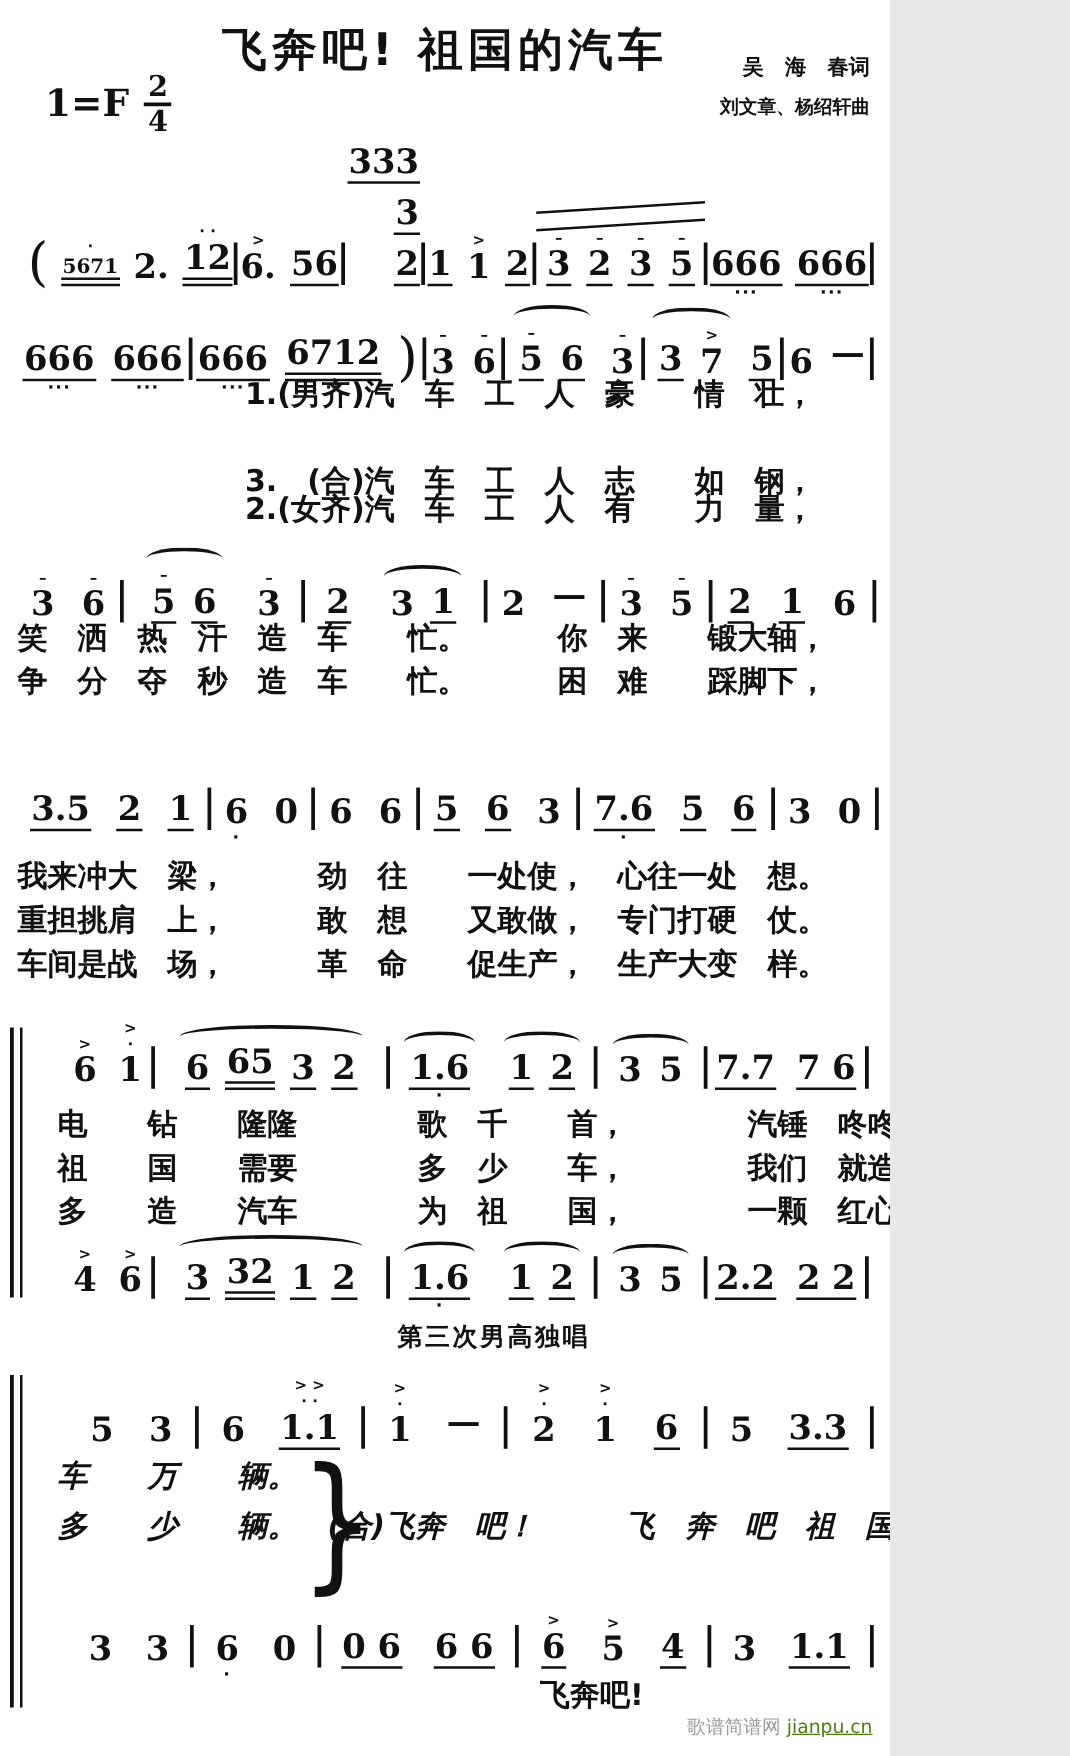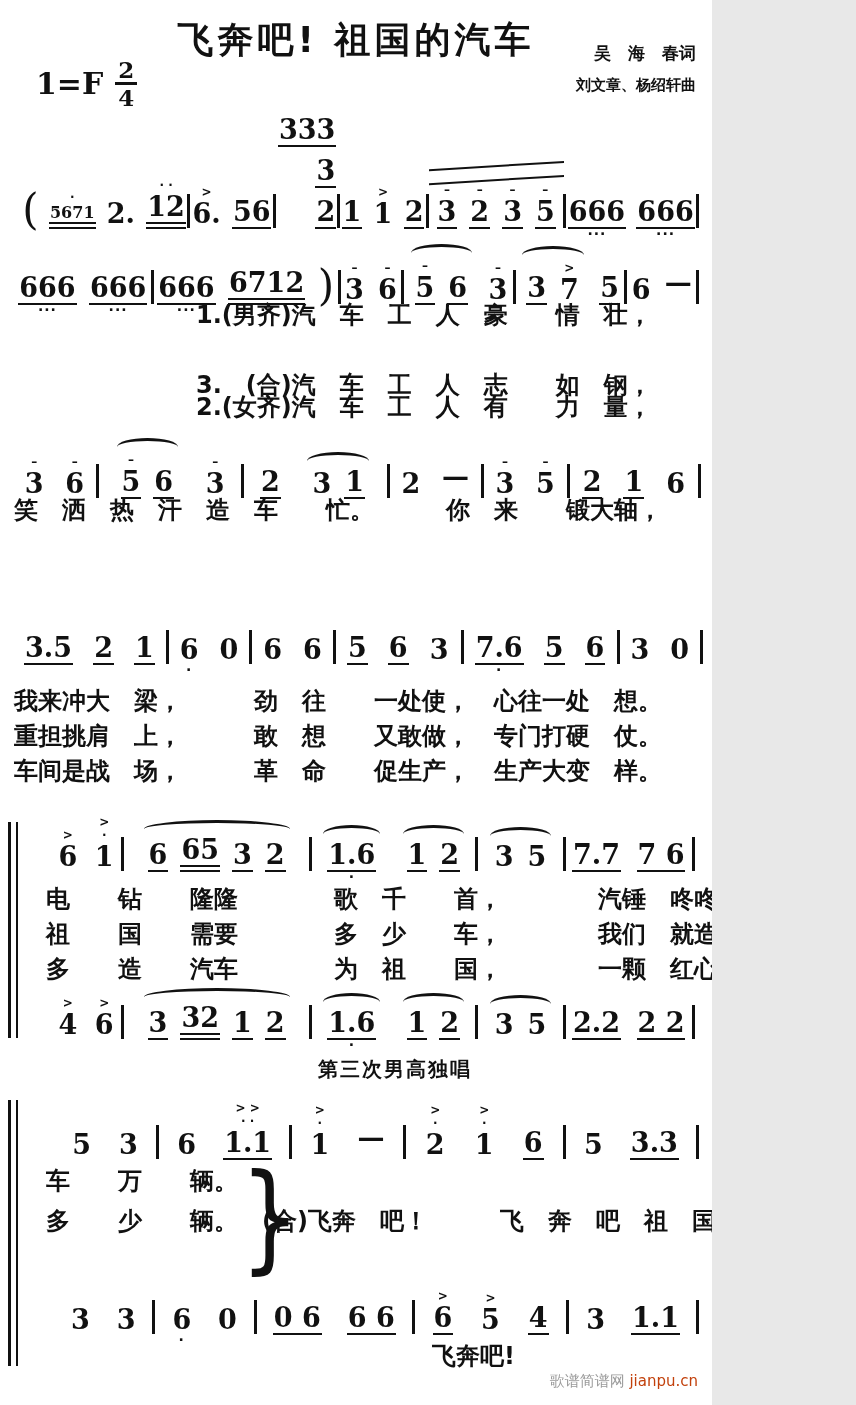--- a/index.html
+++ b/index.html
@@ -46,33 +46,33 @@
   .grp.slur::before{content:"";position:absolute;left:2px;right:2px;top:0;height:15px;
                     border-top:3px solid #111;border-radius:55% 55% 0 0;}
   .grp.cresc::before{content:"";position:absolute;left:-2px;right:-2px;top:-3px;height:12px;
                      border-top:2px solid #111;border-bottom:2px solid #111;transform:skewY(-3.5deg);}
 
   .lyr{position:absolute;font-weight:700;font-size:24px;white-space:pre;line-height:1.1;}
   .b1{left:196px;} .b1r0{top:302px;} .b1r1{top:350px;margin-top:44px;} .b1r2{top:372px;}
   .b2{left:14px;}  .b2r0{top:497px;} .b2r1{top:532px;} .b2r2{top:567px;}
   .b3{left:14px;}  .b3r0{top:688px;} .b3r1{top:723px;} .b3r2{top:758px;}
   .b4{left:46px;}  .b4r0{top:886px;} .b4r1{top:921px;} .b4r2{top:956px;}
-  .b5{left:46px;}  .b5r0{top:1168px;} .b5r1{top:1208px;} .b5r2{top:1250px;}
+  .b5{left:46px;font-style:italic;}  .b5r0{top:1168px;} .b5r1{top:1208px;} .b5r2{top:1250px;}
 
   .section-label{position:absolute;top:1056px;left:318px;font-size:20px;font-weight:700;letter-spacing:2px;}
   .final-lyric{position:absolute;top:1340px;left:432px;font-size:24px;font-weight:700;}
   .big-brace{position:absolute;top:1158px;left:240px;font-size:118px;line-height:1;
              font-weight:400;transform:scaleX(.8);transform-origin:left center;}
   .sys-brace{position:absolute;width:5px;border-left:3px solid #111;border-right:2px solid #111;}
   .brace1{left:8px;top:822px;height:216px;}
   .brace2{left:8px;top:1100px;height:266px;}
 
   .watermark{position:absolute;top:1372px;right:14px;font-size:15px;}
   .wm-site{color:#9a9a9a;}
-  .wm-url{color:#c2410c;}
+  .wm-url{color:#4d7c0f;text-decoration:underline;}
 </style>
 </head>
 <body>
 
 <div class="page">
 
   <div class="title">飞奔吧! 祖国的汽车</div>
   <div class="lyricist">吴　海　春词</div>
   <div class="composer">刘文章、杨绍轩曲</div>
 
@@ -693,20 +693,21 @@
         </span>
       </span>
       <span class="barline"></span>
     </div>
 
   <div class="lyr b1 b1r0">1.(男齐)汽　车　工　人　豪　　情　壮，</div>
   <div class="lyr b1 b1r1">2.(女齐)汽　车　工　人　有　　力　量，</div>
   <div class="lyr b1 b1r2">3.　(合)汽　车　工　人　志　　如　钢，</div>
 
   <div class="lyr b2 b2r0">笑　洒　热　汗　造　车　　忙。　　　你　来　　锻大轴，</div>
+  <div class="lyr b2 b2r1">争　分　夺　秒　造　车　　忙。　　　困　难　　踩脚下，</div>
 
   <div class="lyr b3 b3r0">我来冲大　梁，　　　劲　往　　一处使，　心往一处　想。</div>
   <div class="lyr b3 b3r1">重担挑肩　上，　　　敢　想　　又敢做，　专门打硬　仗。</div>
   <div class="lyr b3 b3r2">车间是战　场，　　　革　命　　促生产，　生产大变　样。</div>
 
   <div class="lyr b4 b4r0">电　　钻　　隆隆　　　　歌　千　　首，　　　　汽锤　咚咚</div>
   <div class="lyr b4 b4r1">祖　　国　　需要　　　　多　少　　车，　　　　我们　就造</div>
   <div class="lyr b4 b4r2">多　　造　　汽车　　　　为　祖　　国，　　　　一颗　红心</div>
 
   <div class="lyr b5 b5r0">车　　万　　辆。</div>

